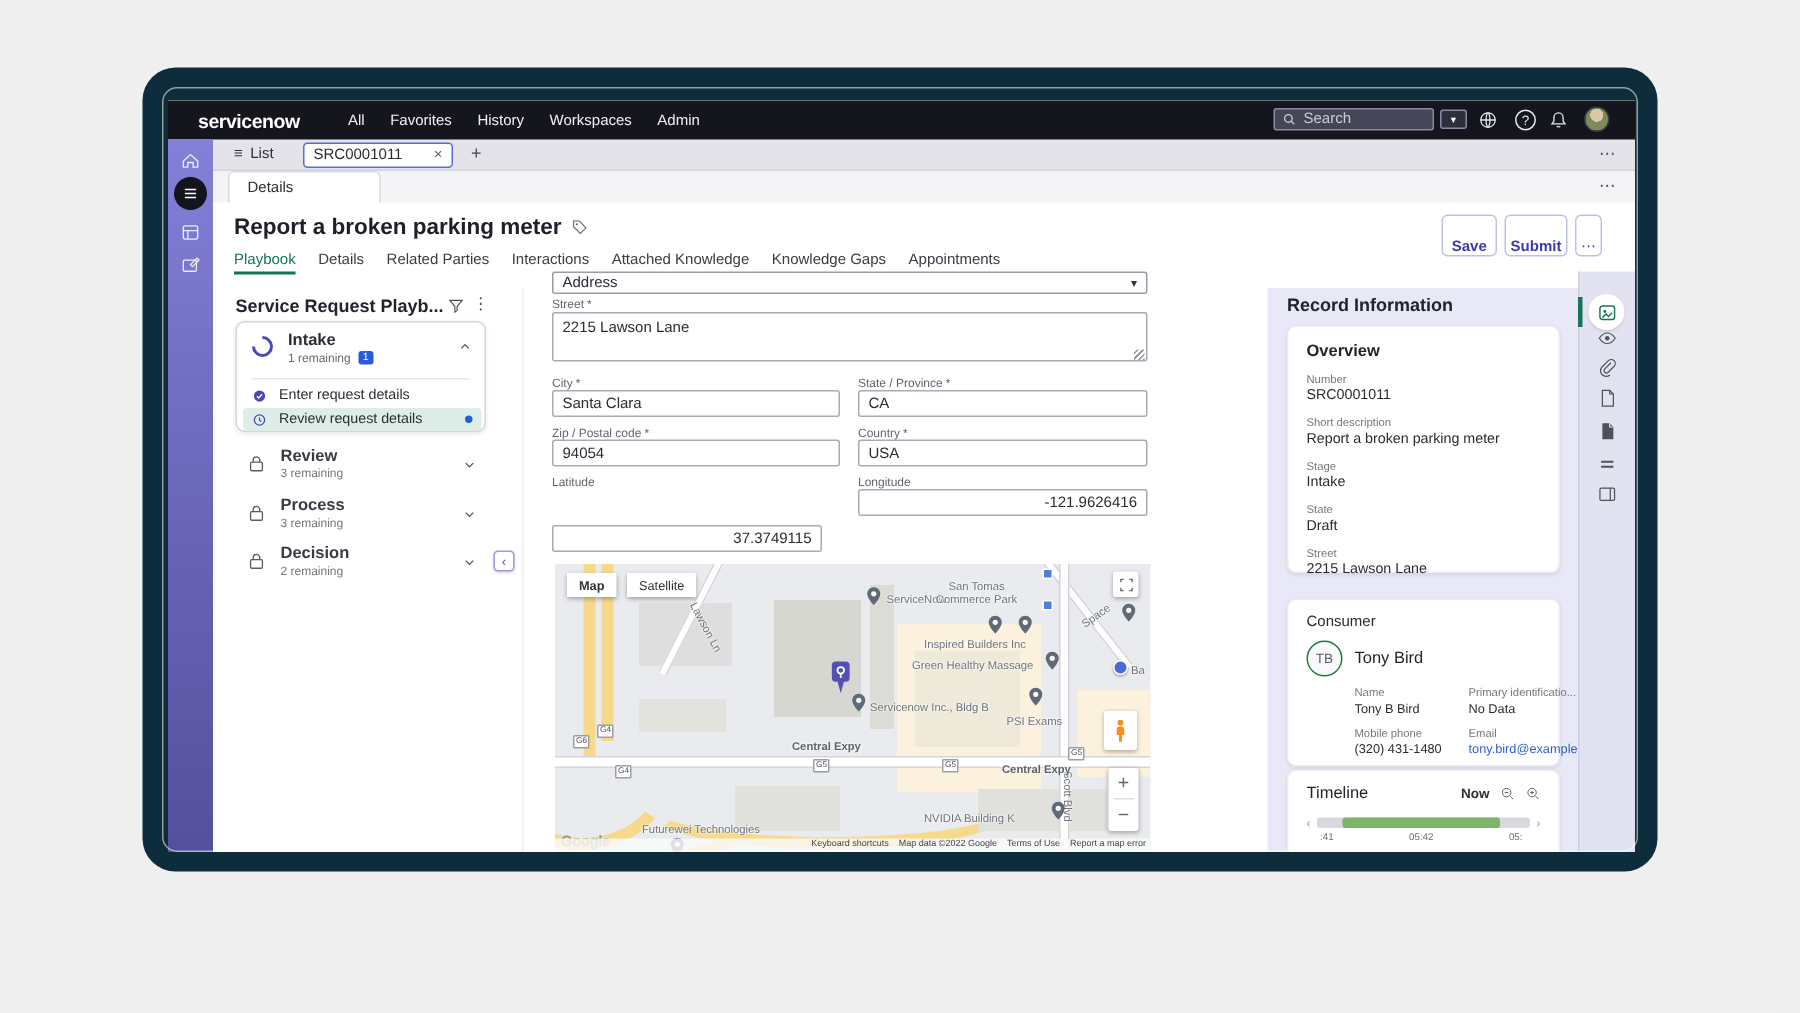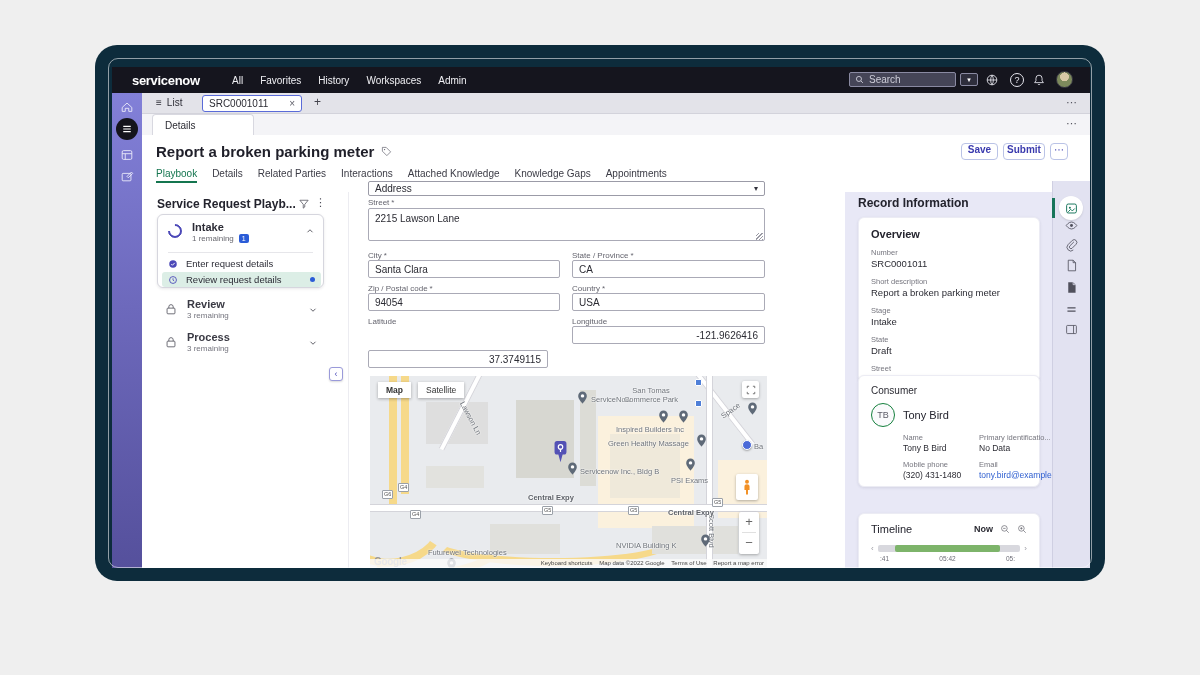--- a/index.html
+++ b/index.html
@@ -32,21 +32,21 @@
   .dtab{position:absolute;left:10px;top:0;width:102px;height:21px;background:#fff;border:1px solid #d8d8e0;border-bottom:none;border-radius:4px 4px 0 0;display:flex;align-items:center;padding-left:12px;}
 
   
   .rail{position:absolute;left:0;top:26px;width:30px;height:475px;background:linear-gradient(180deg,#8280d8 0%,#6d69bc 45%,#55509c 100%);z-index:7;}
   .rail .ric{position:absolute;left:8px;width:14px;height:14px;color:#eeeefb;}
   .rail .circ{position:absolute;left:4px;top:25px;width:22px;height:22px;border-radius:50%;background:#14141c;display:flex;align-items:center;justify-content:center;color:#fff;}
 
   
   .title{position:absolute;left:44px;top:76px;font-size:15px;font-weight:700;color:#1f1f29;display:flex;align-items:center;gap:7px;}
   .tagic{width:11px;height:11px;color:#62626e;}
-  .hbtn{position:absolute;top:76px;height:17px;background:#fff;border:1px solid #bac3e6;border-radius:4px;color:#3a3aae;font-weight:700;font-size:10px;display:flex;align-items:flex-start;justify-content:center;}
+  .hbtn{position:absolute;top:76px;height:28px;background:#fff;border:1px solid #bac3e6;border-radius:4px;color:#3a3aae;font-weight:700;font-size:10px;display:flex;align-items:flex-end;justify-content:center;}
   .b-save{left:849px;width:37px;}
   .b-submit{left:891px;width:42px;}
   .b-more{left:938px;width:18px;font-weight:400;}
   .rtabs{position:absolute;left:44px;top:101px;display:flex;gap:15px;font-size:10px;color:#3b3b45;}
   .rtab{position:relative;padding-bottom:4px;}
   .rtab.active{color:#14754f;}
   .rtab.active::after{content:"";position:absolute;left:0;right:0;bottom:0;height:2px;background:#14754f;}
 
   
   .pb-title{position:absolute;left:45px;top:130px;font-size:12px;font-weight:700;color:#23232d;white-space:nowrap;}
@@ -106,21 +106,21 @@
 
   
   .rpanel{position:absolute;left:733px;top:125px;width:207px;height:376px;background:#e8e8f6;}
   .ri-heading{position:absolute;left:746px;top:129px;font-size:12px;font-weight:700;color:#23232d;}
   .card{position:absolute;background:#fff;border:1px solid #ececf4;border-radius:6px;box-shadow:0 1px 3px rgba(30,30,60,.10);}
   .ov-card{left:746px;top:150px;width:182px;height:165px;padding:10px 12px;}
   .ov-h{font-size:11px;font-weight:700;color:#23232d;}
   .fgroup{margin-top:8px;}
   .flab{font-size:7.5px;color:#76767f;}
   .fval{font-size:9.5px;color:#2b2b33;margin-top:1px;}
-  .cons-card{left:746px;top:308px;width:182px;height:112px;padding:9px 12px;}
+  .cons-card{left:746px;top:332px;width:182px;height:112px;padding:9px 12px;}
   .cons-h{font-size:10px;color:#2b2b33;}
   .cons-row{display:flex;align-items:center;gap:8px;margin-top:7px;}
   .tb-av{width:24px;height:24px;border-radius:50%;border:1px solid #15803d;background:#fafafc;display:flex;align-items:center;justify-content:center;font-size:9px;color:#5b5b66;flex:none;}
   .cons-name{font-size:11px;color:#23232d;}
   .cons-grid{margin-left:32px;margin-top:6px;display:grid;grid-template-columns:72px 82px;gap:7px 4px;}
   .cg-lab{font-size:7.5px;color:#76767f;}
   .cg-val{font-size:8.5px;color:#2b2b33;margin-top:1px;white-space:nowrap;overflow:hidden;}
   .cg-val.link{color:#2f5fd0;}
   .tl-card{left:746px;top:446px;width:182px;height:84px;padding:9px 12px;}
   .tl-head{display:flex;align-items:center;gap:7px;}
@@ -289,20 +289,31 @@
             <path d="M4 6l4 4 4-4" fill="none" stroke="currentColor" stroke-width="1.5"></path>
           </svg>
       </div>
       <div class="stage-row" style="top:264px">
         <svg class="ic sr-lock" viewBox="0 0 16 16">
             <rect x="3.5" y="7" width="9" height="6.5" rx="1" fill="none" stroke="currentColor"></rect>
             <path d="M5.5 7V5.5a2.5 2.5 0 0 1 5 0V7" fill="none" stroke="currentColor"></path>
           </svg>
         <div class="sr-name">Process</div>
         <div class="sr-rem">3 remaining</div>
+        <svg class="ic chev sr-chev" viewBox="0 0 16 16">
+            <path d="M4 6l4 4 4-4" fill="none" stroke="currentColor" stroke-width="1.5"></path>
+          </svg>
+      </div>
+      <div class="stage-row" style="top:296px">
+        <svg class="ic sr-lock" viewBox="0 0 16 16">
+            <rect x="3.5" y="7" width="9" height="6.5" rx="1" fill="none" stroke="currentColor"></rect>
+            <path d="M5.5 7V5.5a2.5 2.5 0 0 1 5 0V7" fill="none" stroke="currentColor"></path>
+          </svg>
+        <div class="sr-name">Decision</div>
+        <div class="sr-rem">2 remaining</div>
         <svg class="ic chev sr-chev" viewBox="0 0 16 16">
             <path d="M4 6l4 4 4-4" fill="none" stroke="currentColor" stroke-width="1.5"></path>
           </svg>
       </div>
 
       <div class="gutter"></div>
       <div class="collapse">
           <span>‹</span>
         </div>
 

